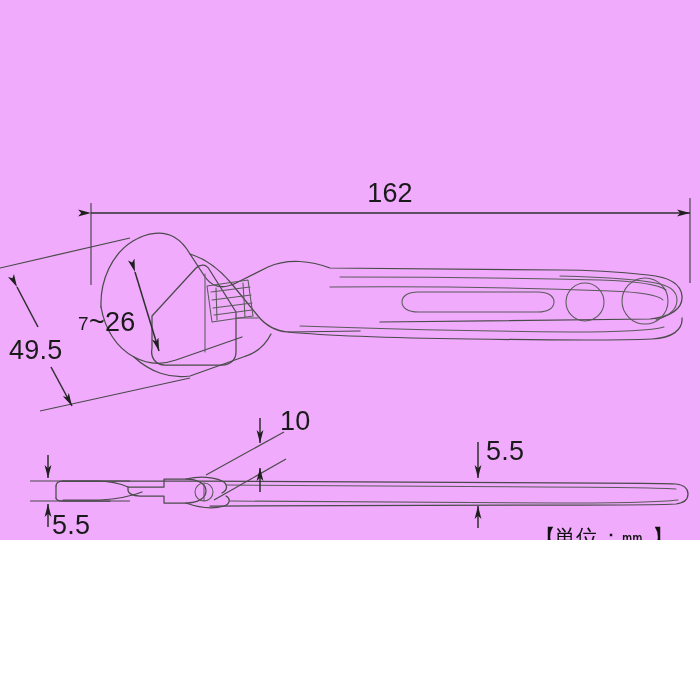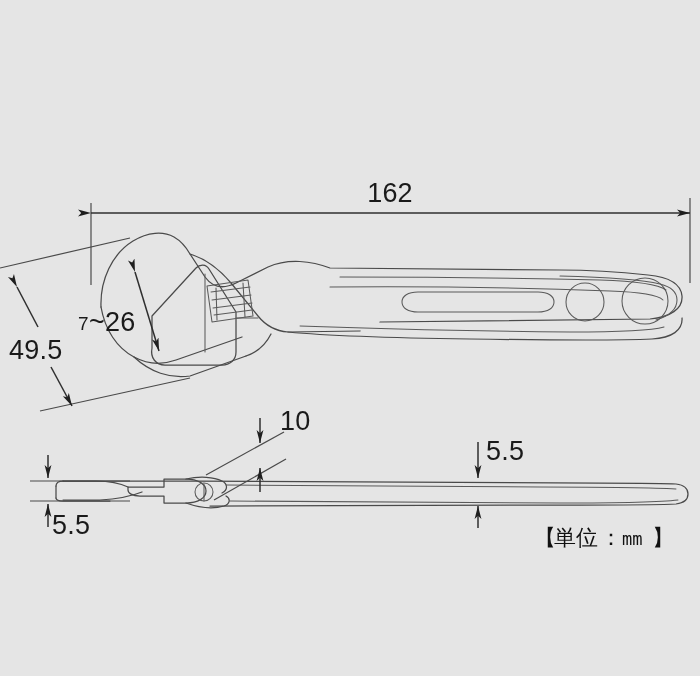--- a/index.html
+++ b/index.html
@@ -6,22 +6,22 @@
     margin: 0;
     padding: 0;
     background: #ffffff;
   }
   body {
     font-family: "Liberation Sans", sans-serif;
   }
   #drawing-canvas {
     position: relative;
     width: 700px;
-    height: 676px;
-    background: #e5e5e5;
+    height: 540px;
+    background: #f0abfc;
     overflow: hidden;
   }
   #drawing-canvas svg {
     position: absolute;
     left: 0;
     top: 0;
   }
   .dim-text {
     font-family: "Liberation Sans", sans-serif;
     fill: #1a1a1a;

